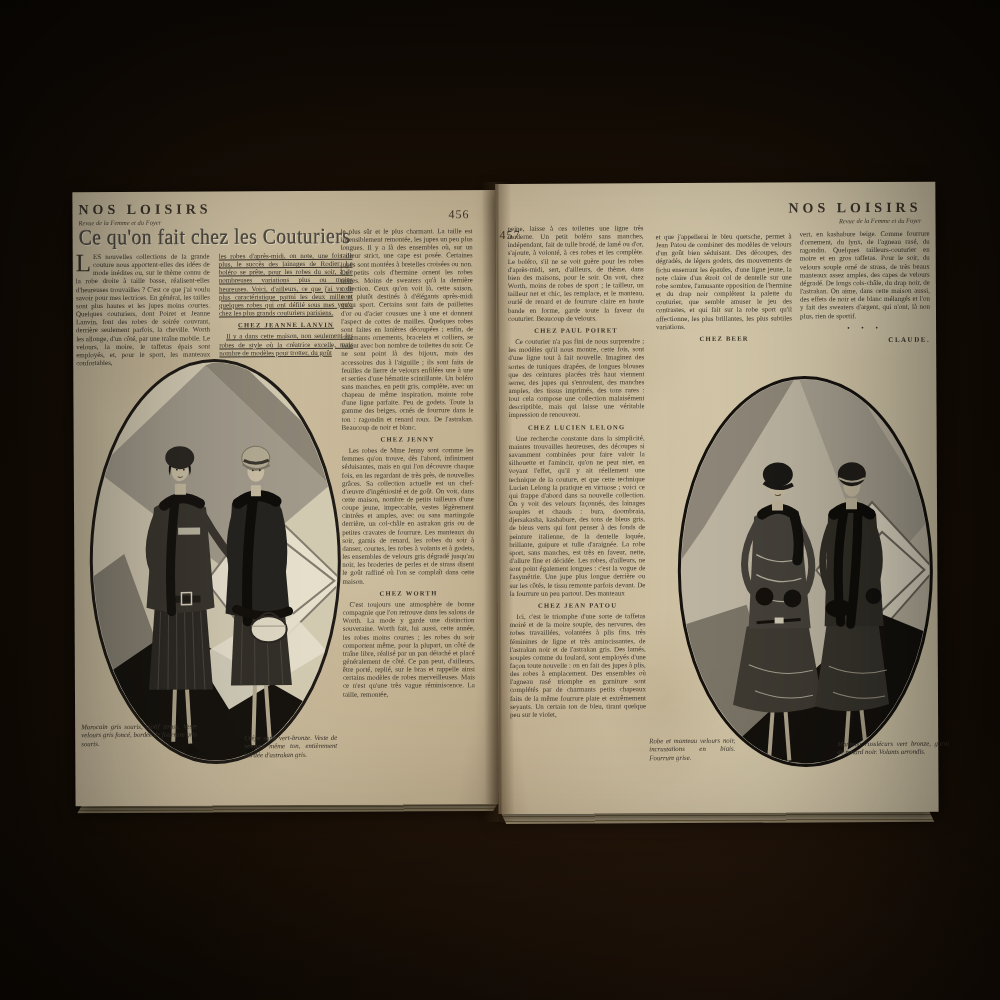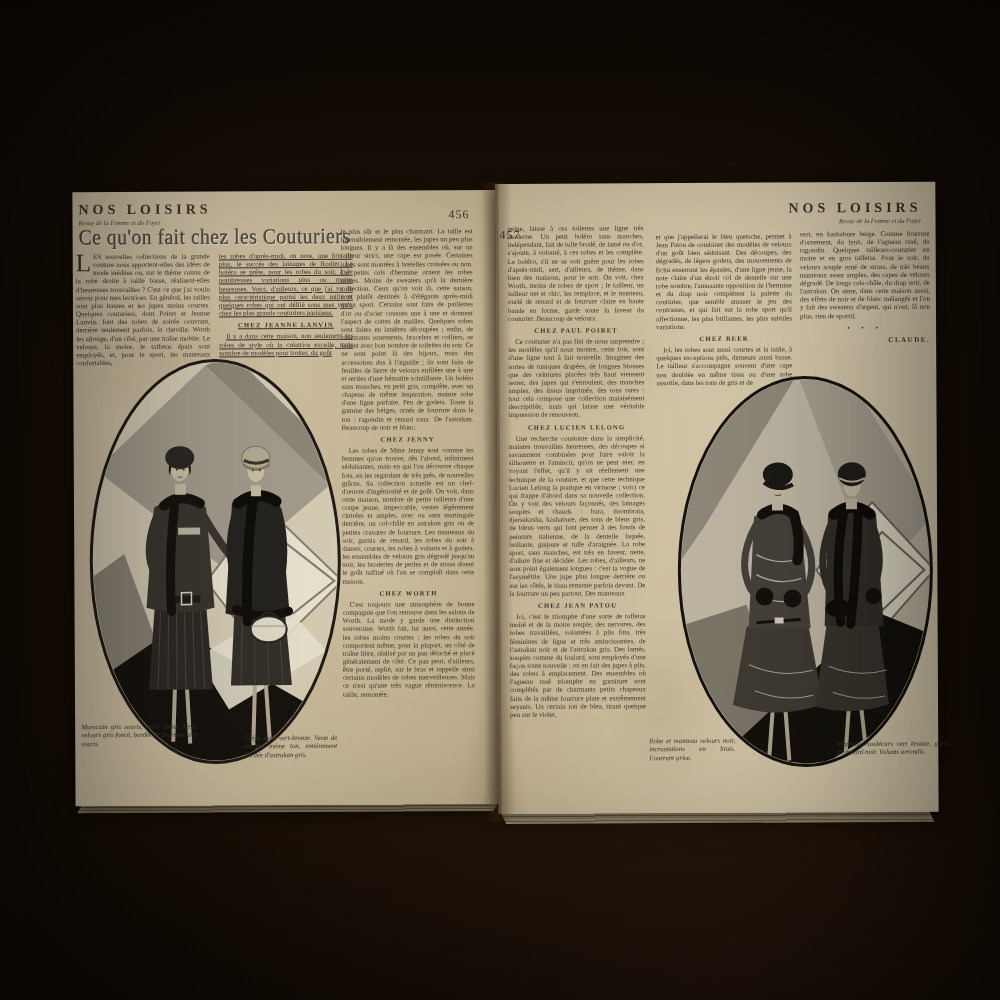--- a/index.html
+++ b/index.html
@@ -181,21 +181,20 @@
         <h4 class="heading">CHEZ PAUL POIRET</h4>
         <p class="para">Ce couturier n'a pas fini de nous surprendre ; les modèles qu'il nous montre, cette fois, sont d'une ligne tout à fait nouvelle. Imaginez des sortes de tuniques drapées, de longues blouses que des ceintures placées très haut viennent serrer, des jupes qui s'enroulent, des manches amples, des tissus imprimés, des tons rares : tout cela compose une collection malaisément descriptible, mais qui laisse une véritable impression de renouveau.</p>
         <h4 class="heading">CHEZ LUCIEN LELONG</h4>
         <p class="para">Une recherche constante dans la simplicité, maintes trouvailles heureuses, des découpes si savamment combinées pour faire valoir la silhouette et l'amincir, qu'on ne peut nier, en voyant l'effet, qu'il y ait réellement une technique de la couture, et que cette technique Lucien Lelong la pratique en virtuose ; voici ce qui frappe d'abord dans sa nouvelle collection. On y voit des velours façonnés, des lainages souples et chauds : bura, doombraia, djersakasha, kashabure, des tons de bleus gris, de bleus verts qui font penser à des fonds de peinture italienne, de la dentelle laquée, brillante, guipure et tulle d'araignée. La robe sport, sans manches, est très en faveur, nette, d'allure fine et décidée. Les robes, d'ailleurs, ne sont point également longues : c'est la vogue de l'asymétrie. Une jupe plus longue derrière ou sur les côtés, le tissu remonte parfois devant. De la fourrure un peu partout. Des manteaux</p>
         <h4 class="heading">CHEZ JEAN PATOU</h4>
         <p class="para">Ici, c'est le triomphe d'une sorte de taffetas moiré et de la moire souple, des nervures, des robes travaillées, volantées à plis fins, très féminines de ligne et très amincissantes, de l'astrakan noir et de l'astrakan gris. Des lamés, souples comme du foulard, sont employés d'une façon toute nouvelle : on en fait des jupes à plis, des robes à emplacement. Des ensembles où l'agneau rasé triomphe en garniture sont complétés par de charmants petits chapeaux faits de la même fourrure plate et extrêmement seyants. Un certain ton de bleu, tirant quelque peu sur le violet,</p>
       </div>
     <div class="col" style="left:160px;top:50px;width:136px;height:156px;">
         <p class="para">et que j'appellerai le bleu quetsche, permet à Jean Patou de combiner des modèles de velours d'un goût bien séduisant. Des découpes, des dégradés, de légers godets, des mouvements de fichu enserrant les épaules, d'une ligne jeune, la note claire d'un étroit col de dentelle sur une robe sombre, l'amusante opposition de l'hermine et du drap noir complètent la palette du couturier, que semble amuser le jeu des contrastes, et qui fait sur la robe sport qu'il affectionne, les plus brillantes, les plus subtiles variations.</p>
         <h4 class="heading">CHEZ BEER</h4>
-        <p class="para">Ici, les robes sont aussi courtes et la taille, à quelques exceptions près, demeure aussi basse. Le tailleur s'accompagne souvent d'une cape non doublée en même tissu ou d'une robe assortie, dans les tons de gris et de</p>
       </div>
     <div class="col" style="left:304px;top:48px;width:130px;height:180px;">
         <p class="para">vert, en kashabure beige. Comme fourrure d'ornement, du lynx, de l'agneau rasé, du ragondin. Quelques tailleurs-couturier en moire et en gros taffetas. Pour le soir, du velours souple orné de strass, de très beaux manteaux assez amples, des capes de velours dégradé. De longs cols-châle, du drap noir, de l'astrakan. On aime, dans cette maison aussi, des effets de noir et de blanc mélangés et l'on y fait des sweaters d'argent, qui n'ont, là non plus, rien de sportif.</p>
         <p class="stars">• • •</p>
         <p class="signature">CLAUDE.</p>
       </div>
 
     <div class="illus" style="left:179px;top:192px;width:258px;height:394px;">
       <svg width="258" height="394" viewBox="0 0 258 394">
         <defs>

